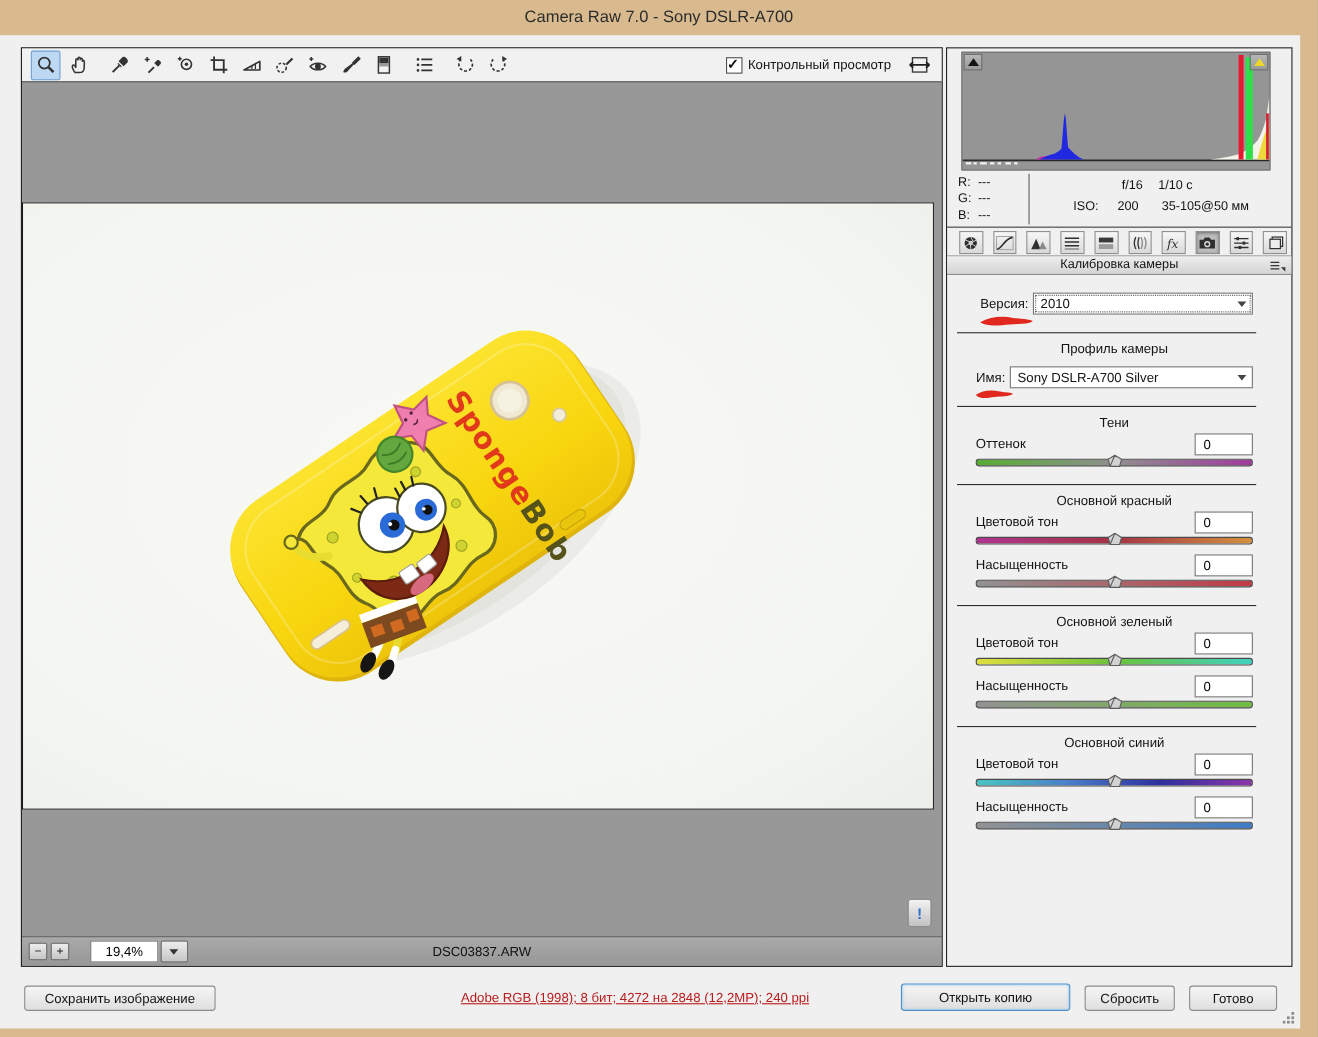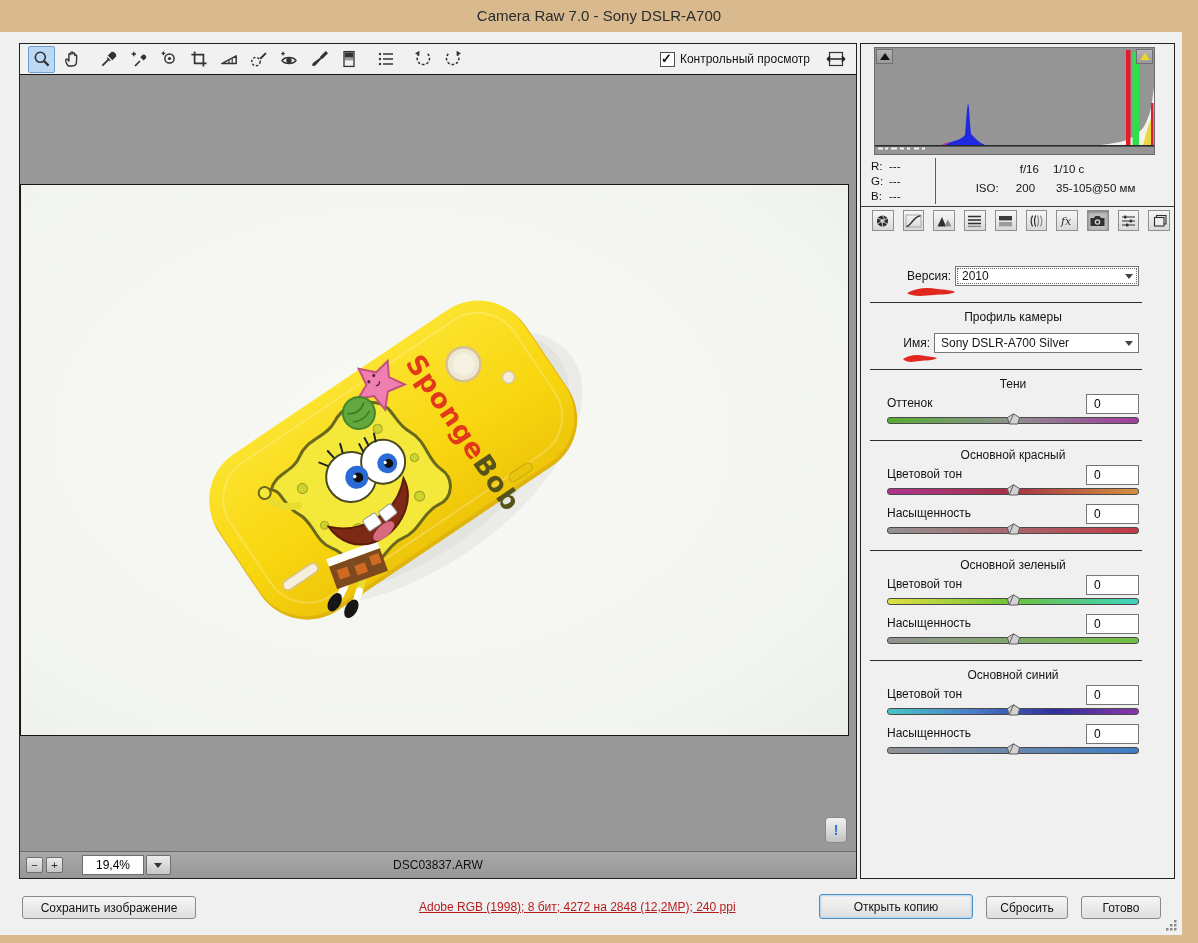--- a/index.html
+++ b/index.html
@@ -63,21 +63,21 @@
   .tabstrip{position:absolute;left:3px;right:3px;top:166px;height:21px;display:flex;}
   .tab{width:27px;height:21px;margin-right:1px;border:1px solid #8f8f8f;box-sizing:border-box;
        background:linear-gradient(#f7f7f7,#d9d9d9);display:flex;align-items:center;justify-content:center;margin-left:8px;}
   .tab.sel{background:#bdbdbd;box-shadow:inset 0 1px 3px rgba(0,0,0,.4);}
   .phead{position:absolute;left:0;right:0;top:188px;height:16px;background:linear-gradient(#eeeeee,#d4d4d4);
          border-top:1px solid #a8a8a8;border-bottom:1px solid #8d8d8d;text-align:center;
          font-size:11.5px;line-height:16px;color:#141414;}
   .pmenu{position:absolute;right:5px;top:3px;}
   .pcontent{position:absolute;left:0;right:0;top:206px;bottom:1px;padding:0 35px 0 26px;
             font-size:12px;color:#141414;overflow:hidden;}
-  .crow{display:flex;align-items:center;position:relative;margin-left:16px;}
+  .crow{display:flex;align-items:center;position:relative;}
   .row-version{margin-top:16px;} .row-name{margin-top:9px;}
   .clabel{text-align:right;padding-right:4px;flex:0 0 auto;}
   .clabel.w48{min-width:48px;} .clabel.w27{min-width:27px;}
   .combo{flex:1;height:20px;background:#fff;border:1px solid #767676;position:relative;
          display:flex;align-items:center;padding-left:6px;box-sizing:border-box;}
   .combo .chev{position:absolute;right:5px;top:7px;border-left:4px solid transparent;
          border-right:4px solid transparent;border-top:5px solid #444;}
   .focusbox{position:absolute;inset:1px;border:1px dotted #666;pointer-events:none;}
   .scrib{position:absolute;top:19px;}
   .scrib1{left:2px;} .scrib2{left:-2px;}
@@ -429,20 +429,29 @@
           </svg>
         </div>
       <div class="tab">
           <svg width="17" height="14">
             <rect x="5.5" y="1.5" width="9.5" height="8.5" fill="none" stroke="#2f2f2f" stroke-width="1.1"></rect>
             <rect x="3.5" y="3.5" width="9.5" height="8.5" fill="#ededed" stroke="#2f2f2f" stroke-width="1.1"></rect>
           </svg>
         </div>
     </div>
 
+    <div class="phead">
+      <span>Калибровка камеры</span>
+      <span class="pmenu"><svg width="15" height="10">
+            <g stroke="#333" stroke-width="1.2">
+              <path d="M1,1.5 H9 M1,4.5 H9 M1,7.5 H9"></path>
+            </g>
+            <path d="M10.5,6 L14.5,6 L14.5,10 Z" fill="#333"></path>
+          </svg></span>
+    </div>
 
     <div class="pcontent">
       <div class="crow row-version">
         <span class="clabel w48">Версия:</span>
         <div class="combo">
           <span>2010</span>
           <span class="focusbox"></span>
           <span class="chev"></span>
         </div>
         <svg class="scrib scrib1" width="52" height="14">

